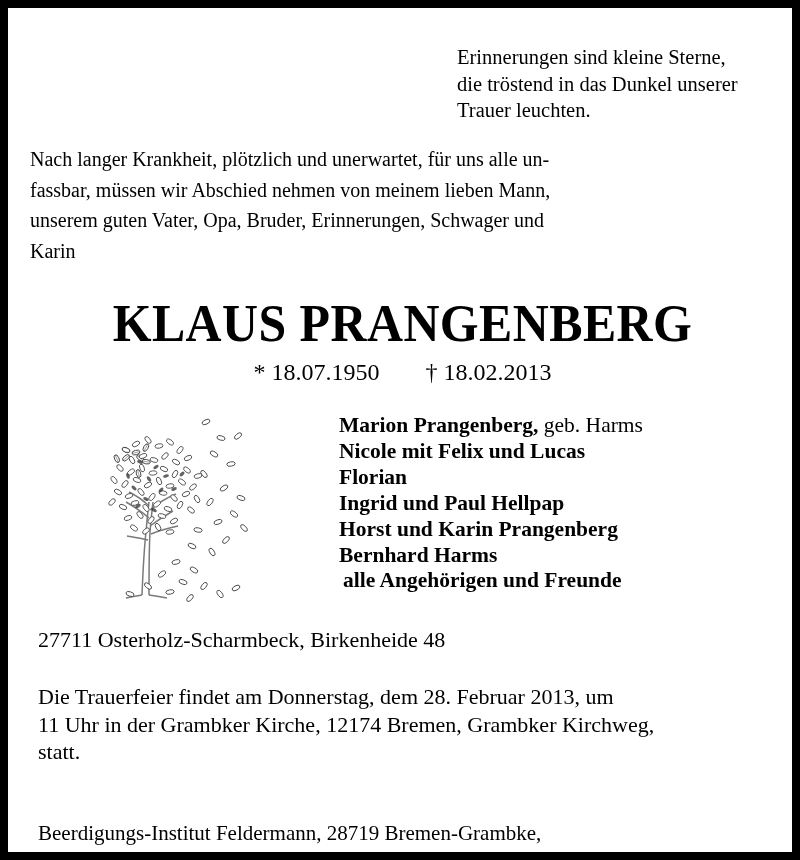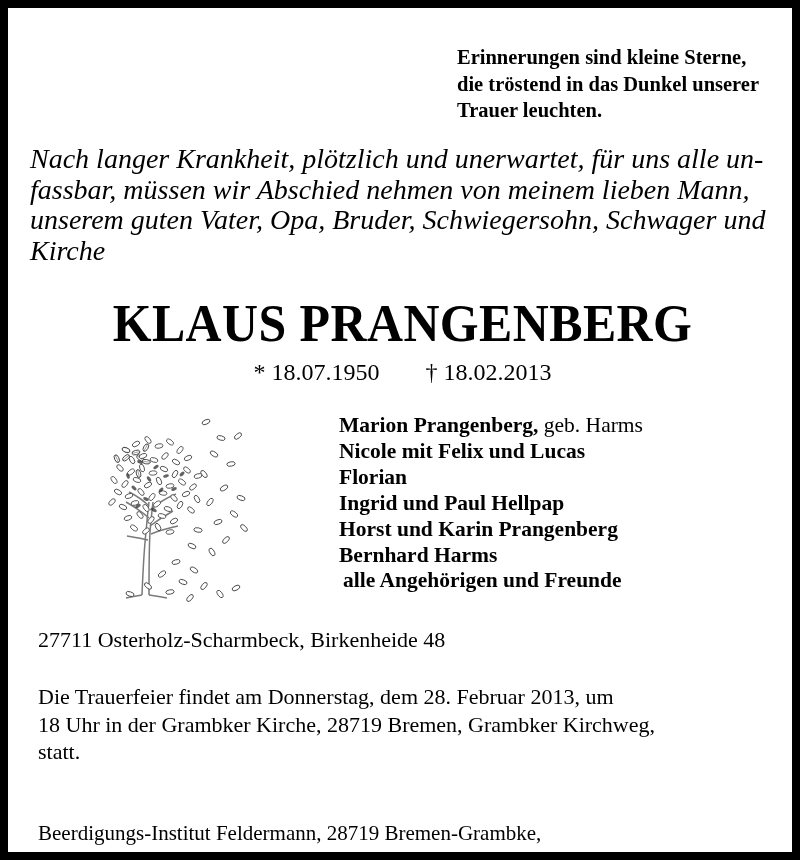--- a/index.html
+++ b/index.html
@@ -20,31 +20,30 @@
 
   
   .quote{
     position:absolute;
     left:449px;top:36px;
     width:320px;
     font-size:20.5px;
     line-height:26.5px;
     text-align:left;
   }
-  .quote div{white-space:nowrap;font-weight:bold;}
+  .quote div{white-space:nowrap;}
 
   
   .intro{
     position:absolute;
     left:22px;top:136px;
     width:745px;
-    font-size:28px;
+    font-size:20px;
     line-height:30.5px;
     text-align:justify;
-    font-style:italic;
   }
   .intro .lastline{text-align:left;}
 
   
   .name{
     position:absolute;
     left:22px;top:287px;
     width:745px;
     text-align:center;
     font-size:53px;
@@ -125,22 +124,22 @@
 
   <div class="quote">
     <div>Erinnerungen sind kleine Sterne,</div>
     <div>die tröstend in das Dunkel unserer</div>
     <div>Trauer leuchten.</div>
   </div>
 
   <div class="intro">
     <div>Nach langer Krankheit, plötzlich und unerwartet, für uns alle un-</div>
     <div>fassbar, müssen wir Abschied nehmen von meinem lieben Mann,</div>
-    <div>unserem guten Vater, Opa, Bruder, Schwiegersohn, Schwager und</div>
-    <div class="lastline">Kirche</div>
+    <div>unserem guten Vater, Opa, Bruder, Erinnerungen, Schwager und</div>
+    <div class="lastline">Karin</div>
   </div>
 
   <div class="name">KLAUS PRANGENBERG</div>
 
   <div class="dates">
     <span>*</span>
     <span>18.07.1950</span>
     <span class="gap"></span>
     <span>†</span>
     <span>18.02.2013</span>
@@ -306,21 +305,21 @@
     </div>
     <div class="indent">
       <span>alle Angehörigen und Freunde</span>
     </div>
   </div>
 
   <div class="addr">27711 Osterholz-Scharmbeck, Birkenheide 48</div>
 
   <div class="service">
     <div>Die Trauerfeier findet am Donnerstag, dem 28. Februar 2013, um</div>
-    <div>18 Uhr in der Grambker Kirche, 28719 Bremen, Grambker Kirchweg,</div>
+    <div>11 Uhr in der Grambker Kirche, 12174 Bremen, Grambker Kirchweg,</div>
     <div class="lastline">statt.</div>
   </div>
 
   <div class="funeral">
     <div>Beerdigungs-Institut Feldermann, 28719 Bremen-Grambke,</div>
     <div>Am Bahndamm 24</div>
   </div>
 
 </div>
 

